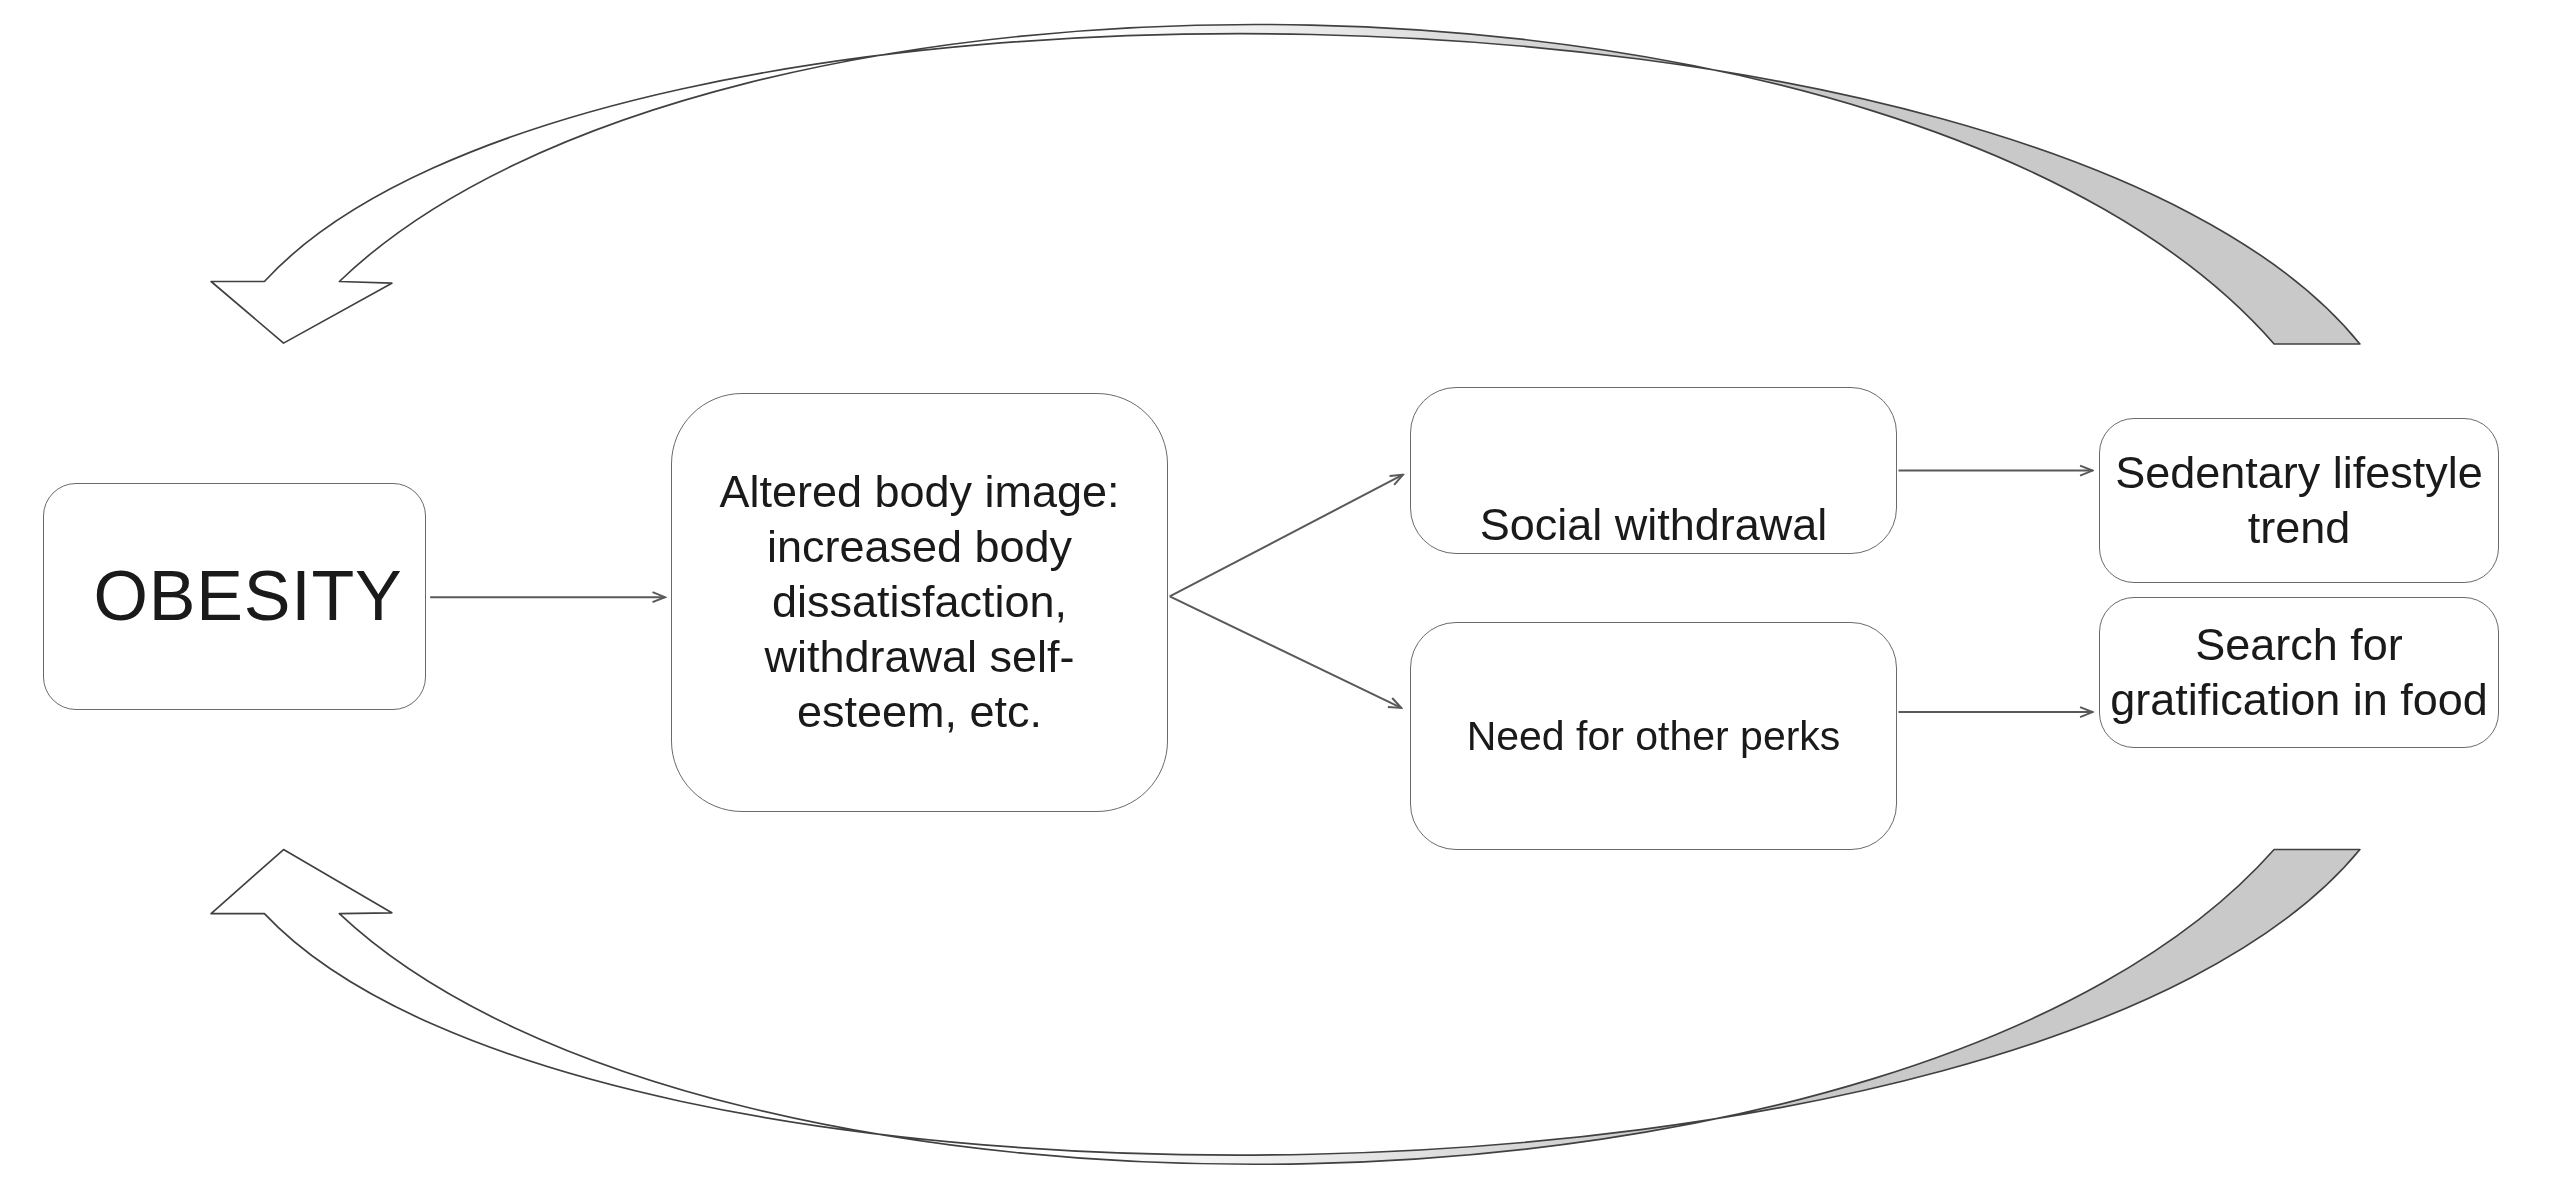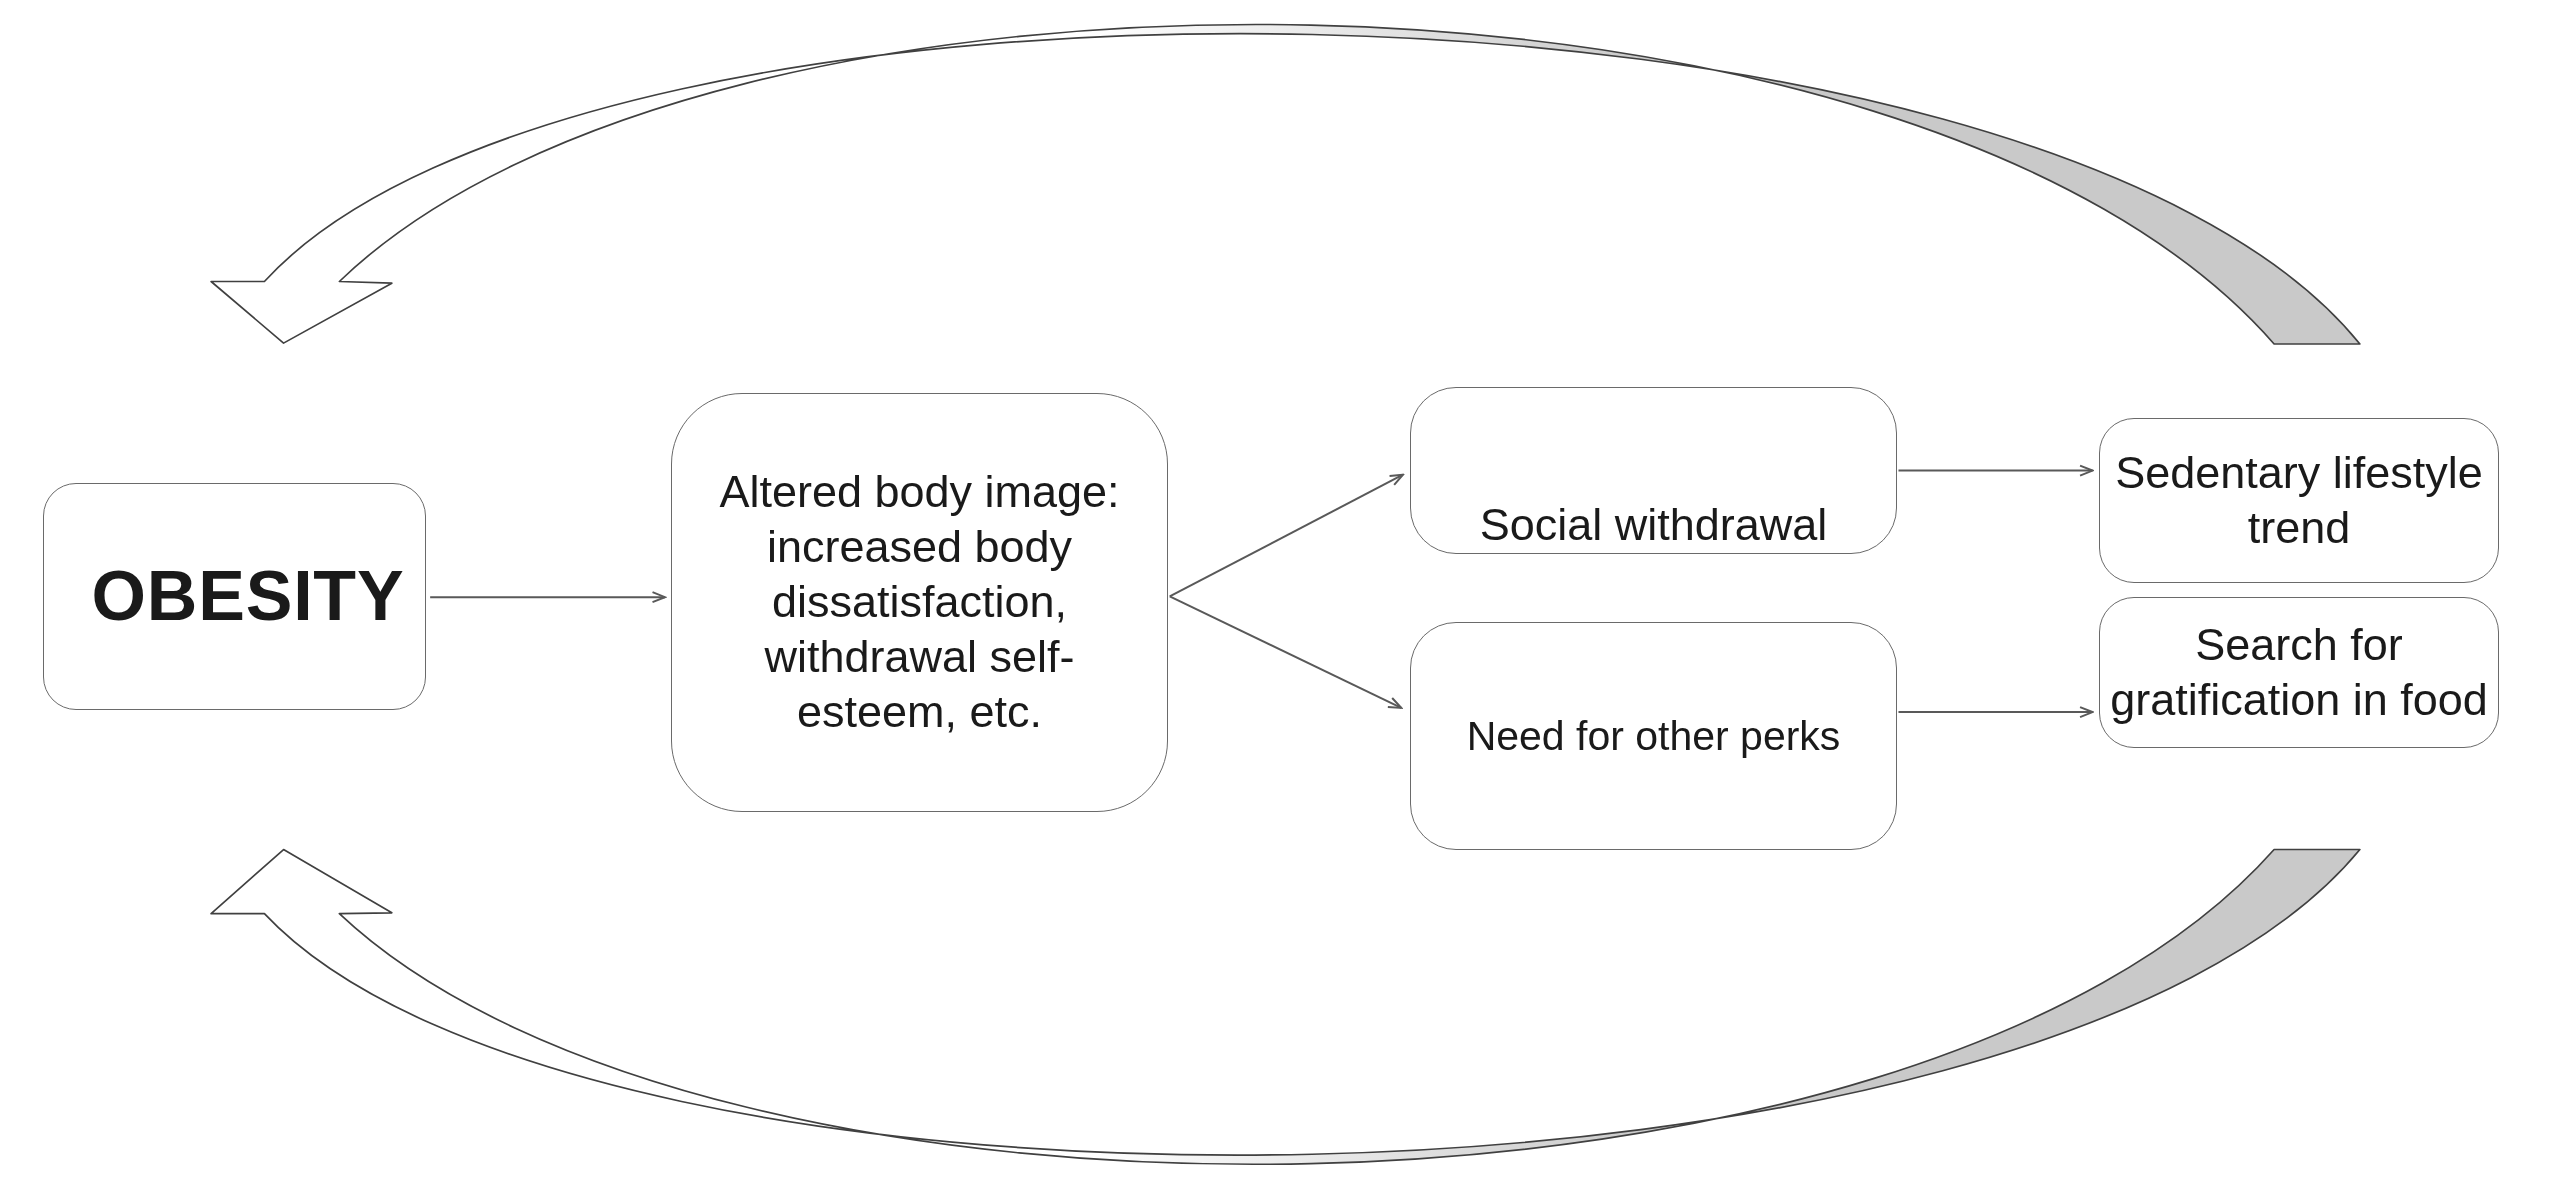--- a/index.html
+++ b/index.html
@@ -25,21 +25,21 @@
     align-items: center;
     justify-content: center;
     text-align: center;
     color: #1a1a1a;
     white-space: pre-line;
     line-height: 1.22;
   }
   .node-obesity {
     left: 43px; top: 483px; width: 383px; height: 227px;
     border-radius: 33px;
-    font-size: 70px; font-weight: bold; letter-spacing: 0.8px; padding-left: 27px;
+    font-size: 70px; font-weight: normal; letter-spacing: 0.8px; padding-left: 27px;
   }
   .node-altered {
     left: 671px; top: 393px; width: 497px; height: 419px;
     border-radius: 71px;
     font-size: 45px;
   }
   .node-social {
     left: 1410px; top: 387px; width: 487px; height: 167px;
     border-radius: 46px;
     font-size: 45px;

